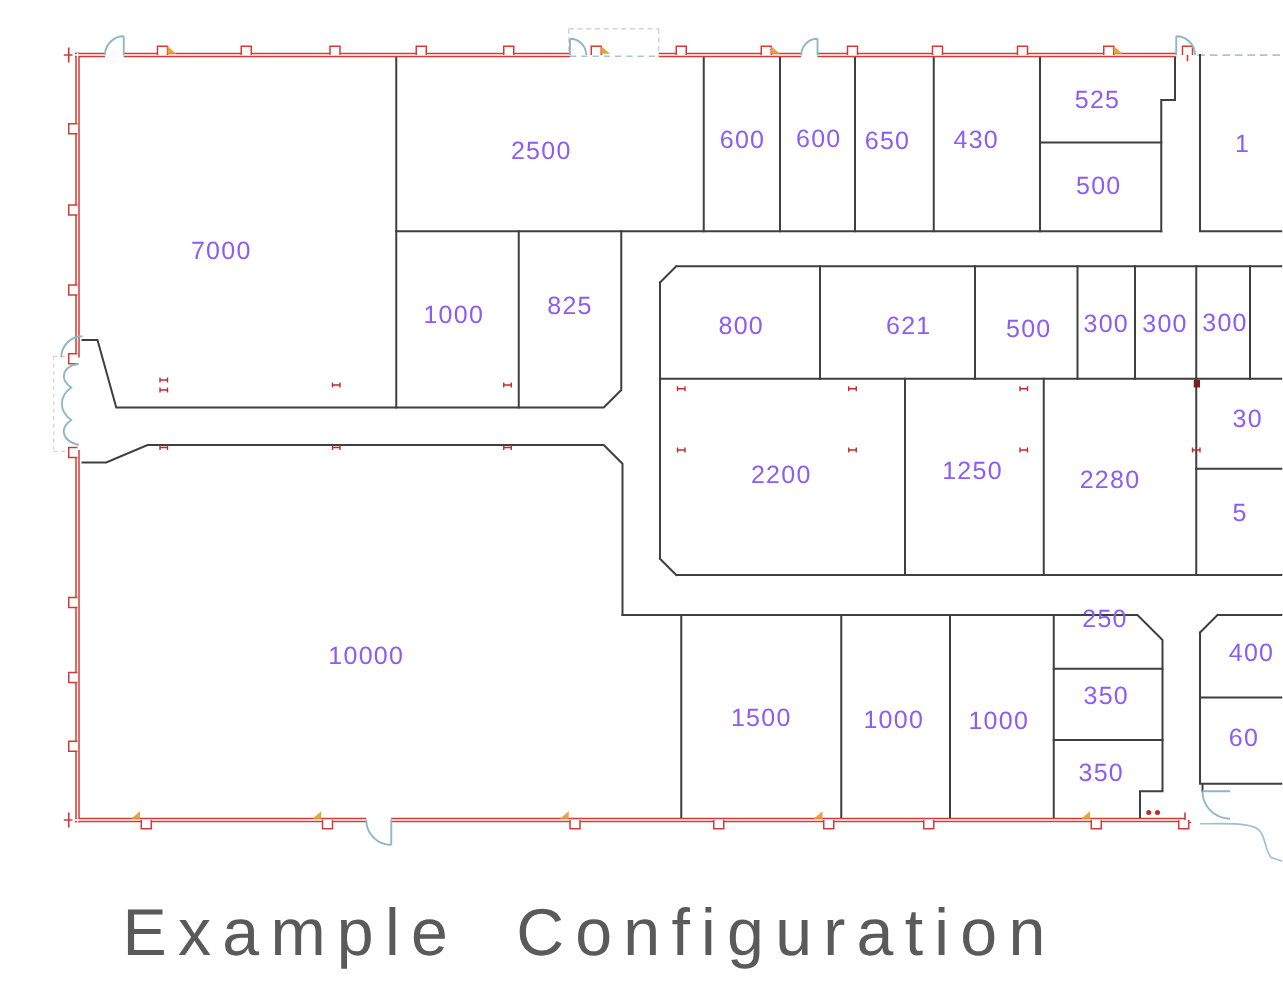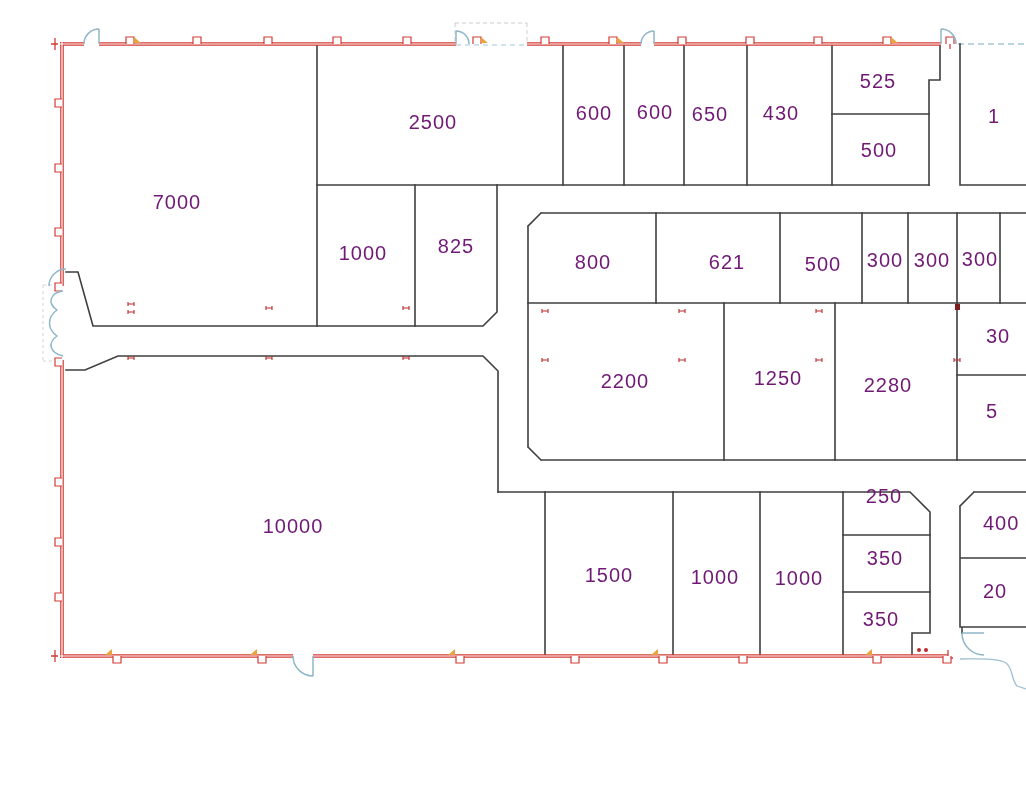--- a/index.html
+++ b/index.html
@@ -3,21 +3,21 @@
 <meta charset="utf-8">
 <style>
   html,body{margin:0;padding:0;background:#ffffff;}
   #stage{
     position:relative;width:1026px;height:792px;background:#ffffff;
     overflow:hidden;font-family:"Liberation Sans",sans-serif;
   }
   #plan-svg{position:absolute;left:0;top:0;}
   .room-label{
     position:absolute;transform:translate(-50%,-50%);
-    font-size:20px;color:#701a75;letter-spacing:1px;white-space:nowrap;text-align:right;
+    font-size:20px;color:#8b5cf6;letter-spacing:1px;white-space:nowrap;text-align:right;
   }
   .room-label.edge{transform:translateY(-50%);}
   #drawing-title{
     position:absolute;left:98px;top:716px;
     font-size:53px;font-weight:300;color:#5a5a5a;
     letter-spacing:9px;word-spacing:22px;white-space:nowrap;
   }
 </style>
 </head>
 <body>
@@ -127,15 +127,16 @@
   <span class="room-label edge" style="left:986px;top:336px">30</span>
   <span class="room-label edge" style="left:986px;top:411px">5</span>
   <span class="room-label" style="left:293px;top:526px">10000</span>
   <span class="room-label" style="left:609px;top:575px">1500</span>
   <span class="room-label" style="left:715px;top:577px">1000</span>
   <span class="room-label" style="left:799px;top:578px">1000</span>
   <span class="room-label" style="left:884px;top:496px">250</span>
   <span class="room-label" style="left:885px;top:558px">350</span>
   <span class="room-label" style="left:881px;top:619px">350</span>
   <span class="room-label edge" style="left:983px;top:523px">400</span>
-  <span class="room-label edge" style="left:983px;top:591px">20</span>
+  <span class="room-label edge" style="left:983px;top:591px">60</span>
 
+  <div id="drawing-title">Example Configuration</div>
 </div>
 
 </body></html>

